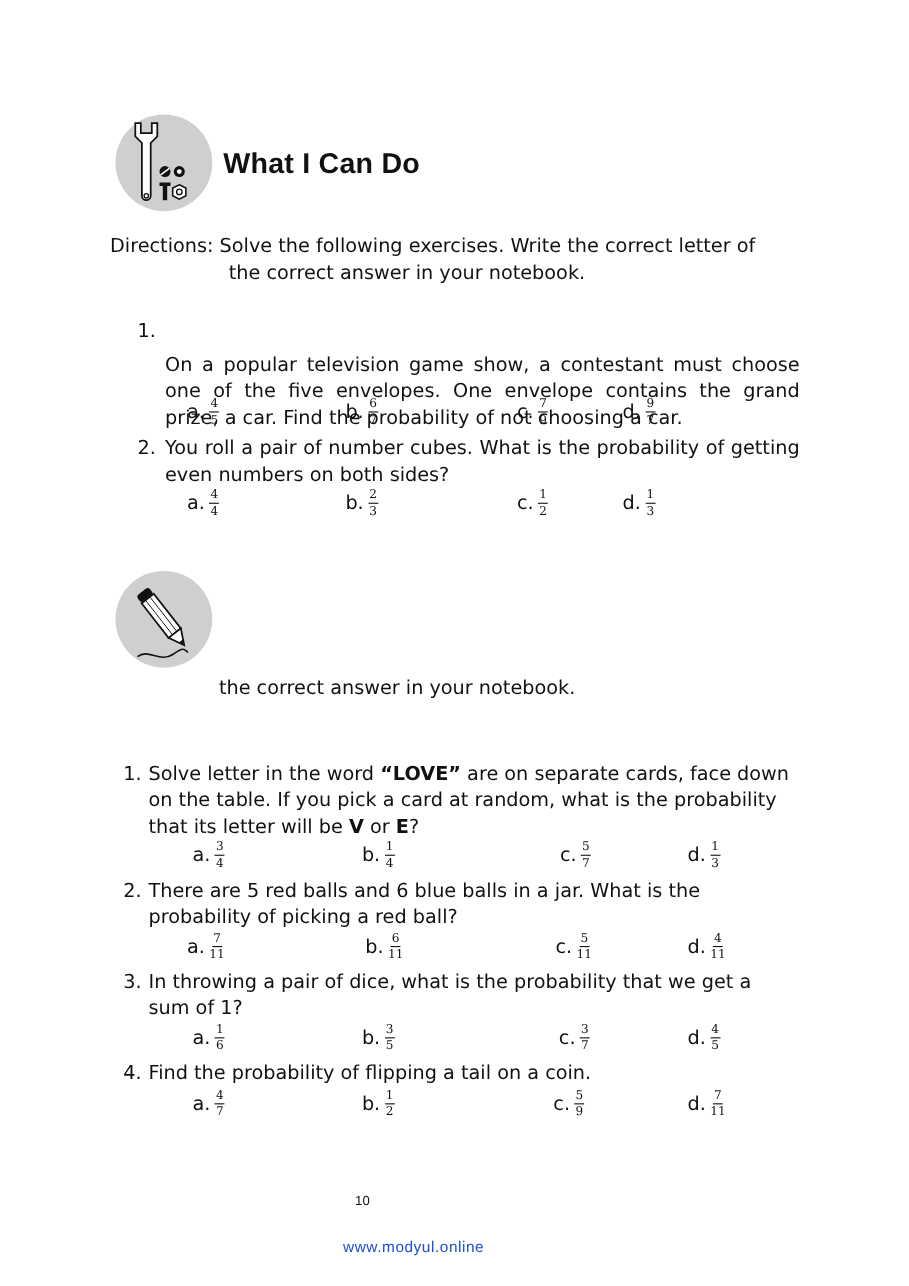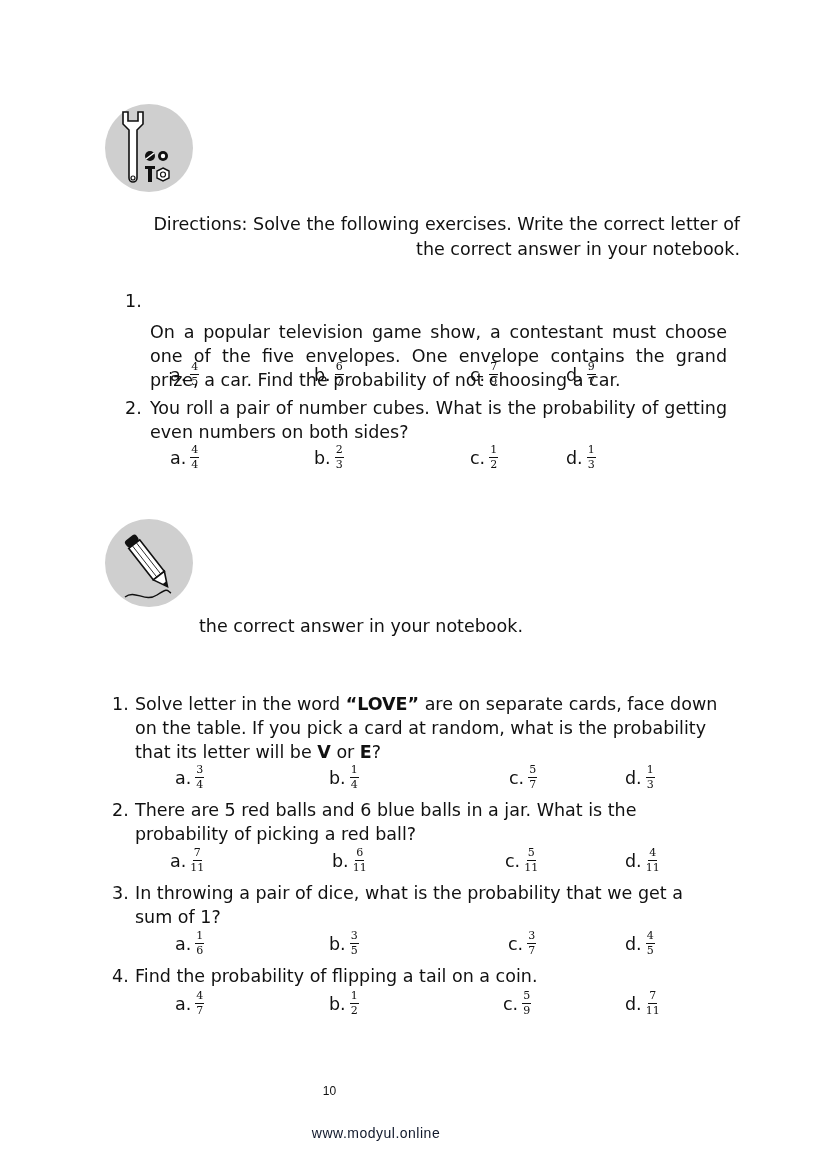--- a/index.html
+++ b/index.html
@@ -15,43 +15,44 @@
   .q .num { position: absolute; left: 0; top: 0; }
   .q .text { display: block; }
   .choices { position: absolute; height: 30px; font-size: 17.5px; }
   .choice { position: absolute; top: 0; display: flex; align-items: center; }
   .choice .lbl { margin-right: 4px; }
   .frac { display: inline-flex; flex-direction: column; align-items: center; font-family: "DejaVu Serif", serif; font-size: 11px; line-height: 12px; }
   .frac .n { padding: 0 1px 1px; border-bottom: 1px solid #111; }
   .frac .d { padding-top: 1px; }
   .justify { text-align: justify; text-align-last: auto; }
   .page-num { position: absolute; left: 0; width: 659px; top: 1084px; text-align: center; font-size: 12px; font-family: "Liberation Sans", sans-serif; }
-  .watermark { position: absolute; left: 0; width: 752px; top: 1125px; text-align: center; font-size: 14px; color: #0f172a; font-family: "Liberation Sans", sans-serif; letter-spacing: 0.5px; }
+  .watermark { position: absolute; left: 0; width: 752px; top: 1125px; text-align: center; font-size: 14px; color: #1d4ed8; font-family: "Liberation Sans", sans-serif; letter-spacing: 0.5px; }
   b { font-weight: bold; }
 </style>
 </head>
 <body>
 
 <div class="section-head" style="top:104px;">
   <div class="badge">
     <svg width="88" height="88" viewBox="0 0 88 88">
       <path d="M18 8 L18 20 L24 26 L24 74 A4 4 0 0 0 32 74 L32 26 L38 20 L38 8 L33 8 L33 17 L23 17 L23 8 Z" fill="#fff" stroke="#111" stroke-width="1.6"></path>
       <circle cx="28" cy="74" r="2" fill="none" stroke="#111" stroke-width="1.2"></circle>
       <circle cx="45" cy="52" r="5" fill="#111"></circle>
       <line x1="41" y1="55" x2="49" y2="49" stroke="#fff" stroke-width="1.5"></line>
       <circle cx="58" cy="52" r="5" fill="#111"></circle>
       <circle cx="58" cy="52" r="2.2" fill="#fff"></circle>
       <path d="M40 62 L50 62 L50 65 L47 65 L47 78 L43 78 L43 65 L40 65 Z" fill="#111"></path>
       <polygon points="58,64 64,67 64,74 58,77 52,74 52,67" fill="#fff" stroke="#111" stroke-width="1.4"></polygon>
       <circle cx="58" cy="70.5" r="2.5" fill="none" stroke="#111" stroke-width="1.2"></circle>
     </svg>
   </div>
-</div>
-
-<div class="directions" style="left:100px; top:212px; width:640px;text-align:right;">
+  <div class="section-title">What I Can Do</div>
+</div>
+
+<div class="directions" style="left:100px; top:212px; width:640px;">
   <span>Directions: Solve the following exercises. Write the correct letter of</span>
   <span class="dir-line2">the correct answer in your notebook.</span>
 </div>
 
 <div class="q" style="left:125px; top:289px; width:602px;">
   <span class="num">1.</span>
   <span class="text justify" style="padding-left:25px;margin-top:31px;">On a popular television game show, a contestant must choose one of the five envelopes. One envelope contains the grand prize, a car. Find the probability of not choosing a car.</span>
 </div>
 <div class="choices" style="left:170px; top:361px; width:450px;">
   <div class="choice" style="left:0;">

